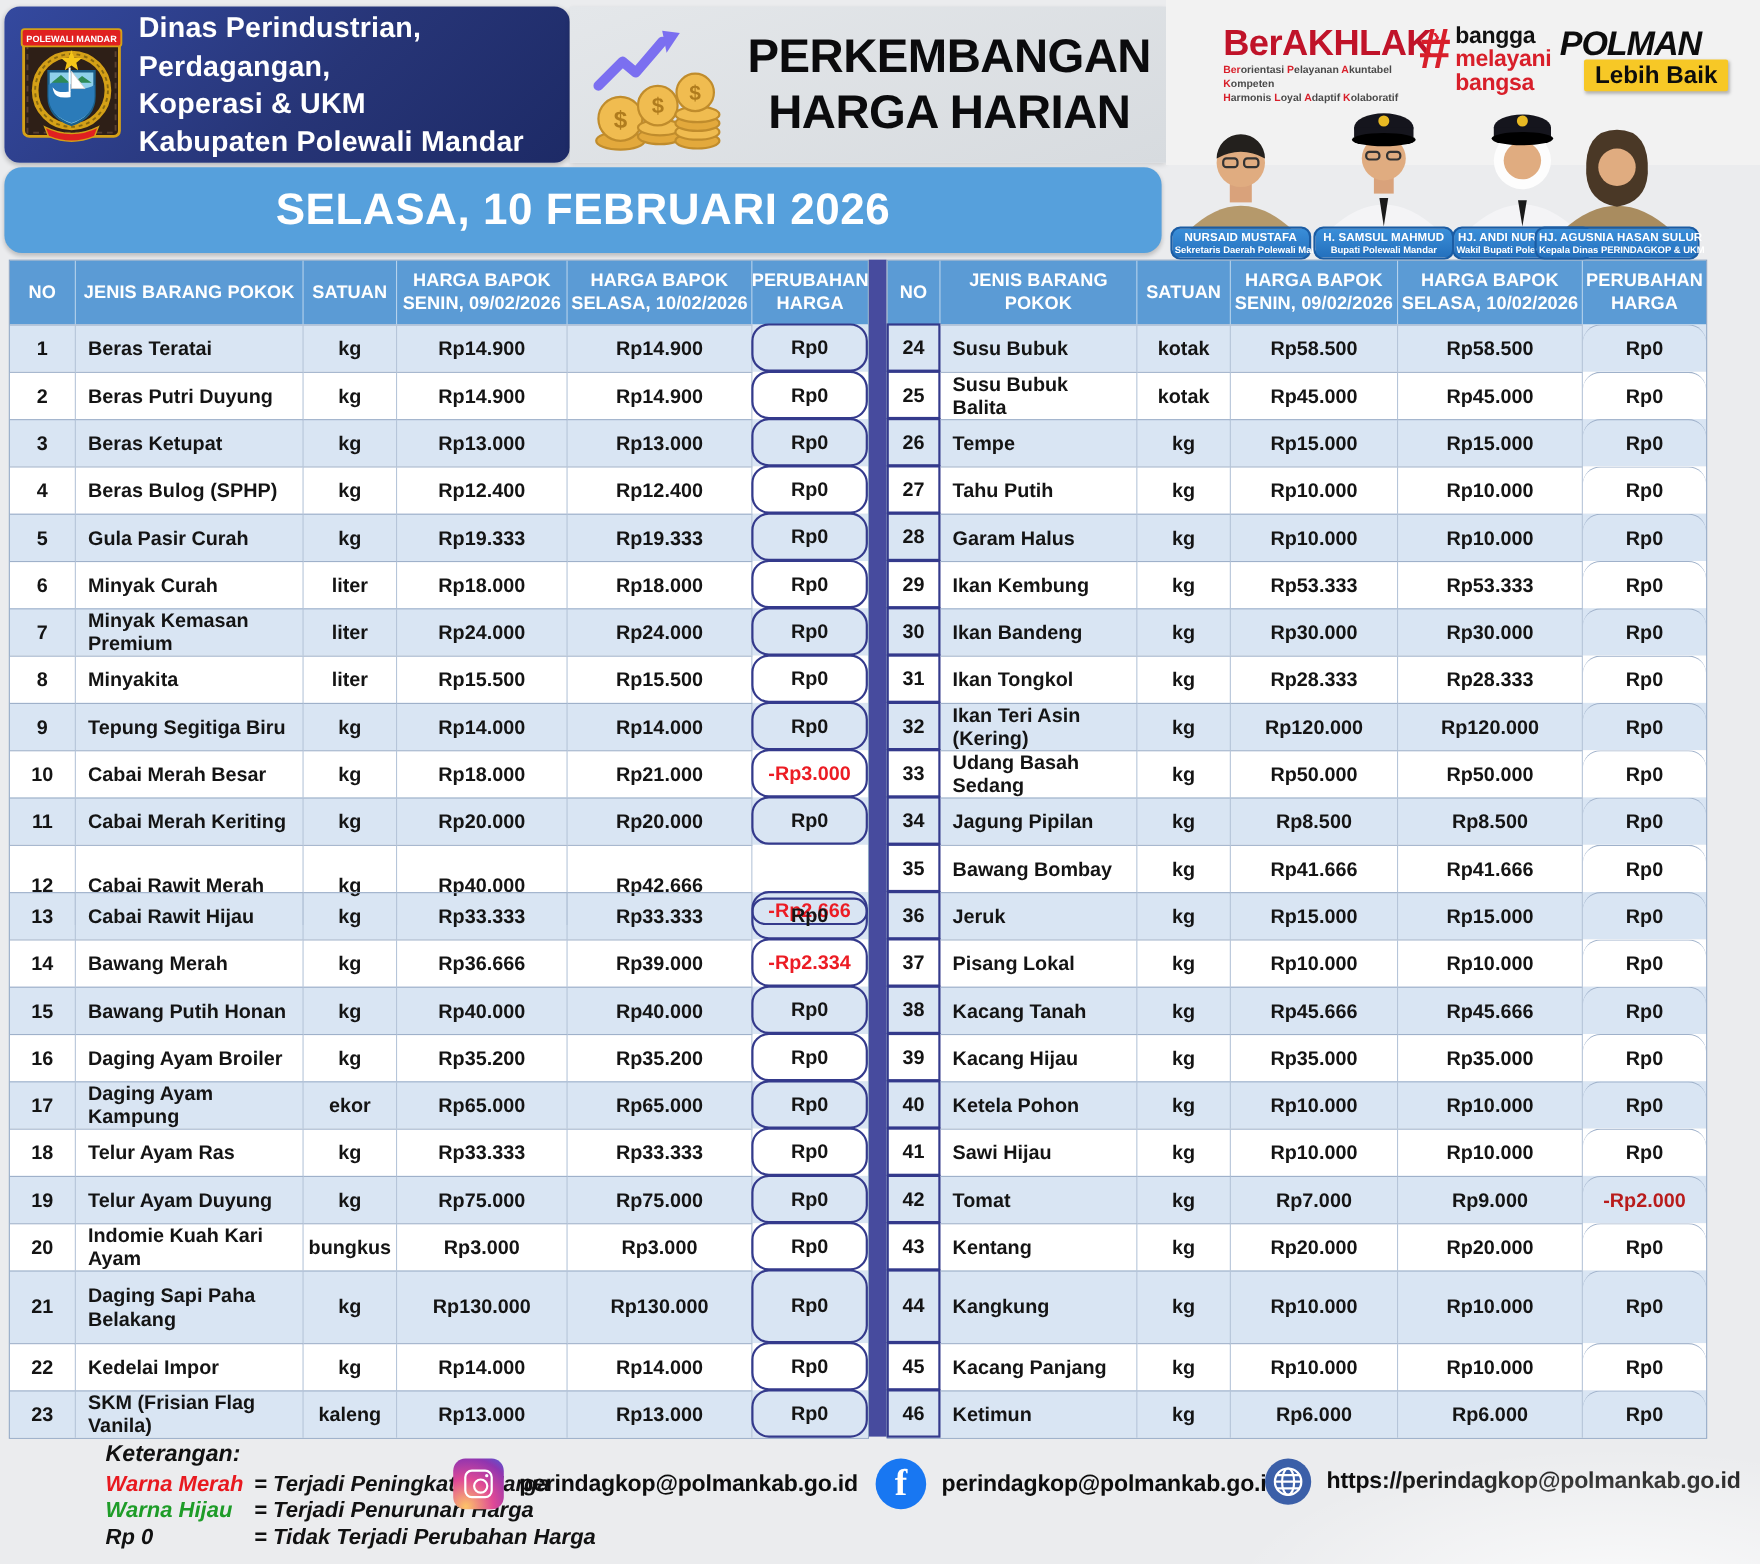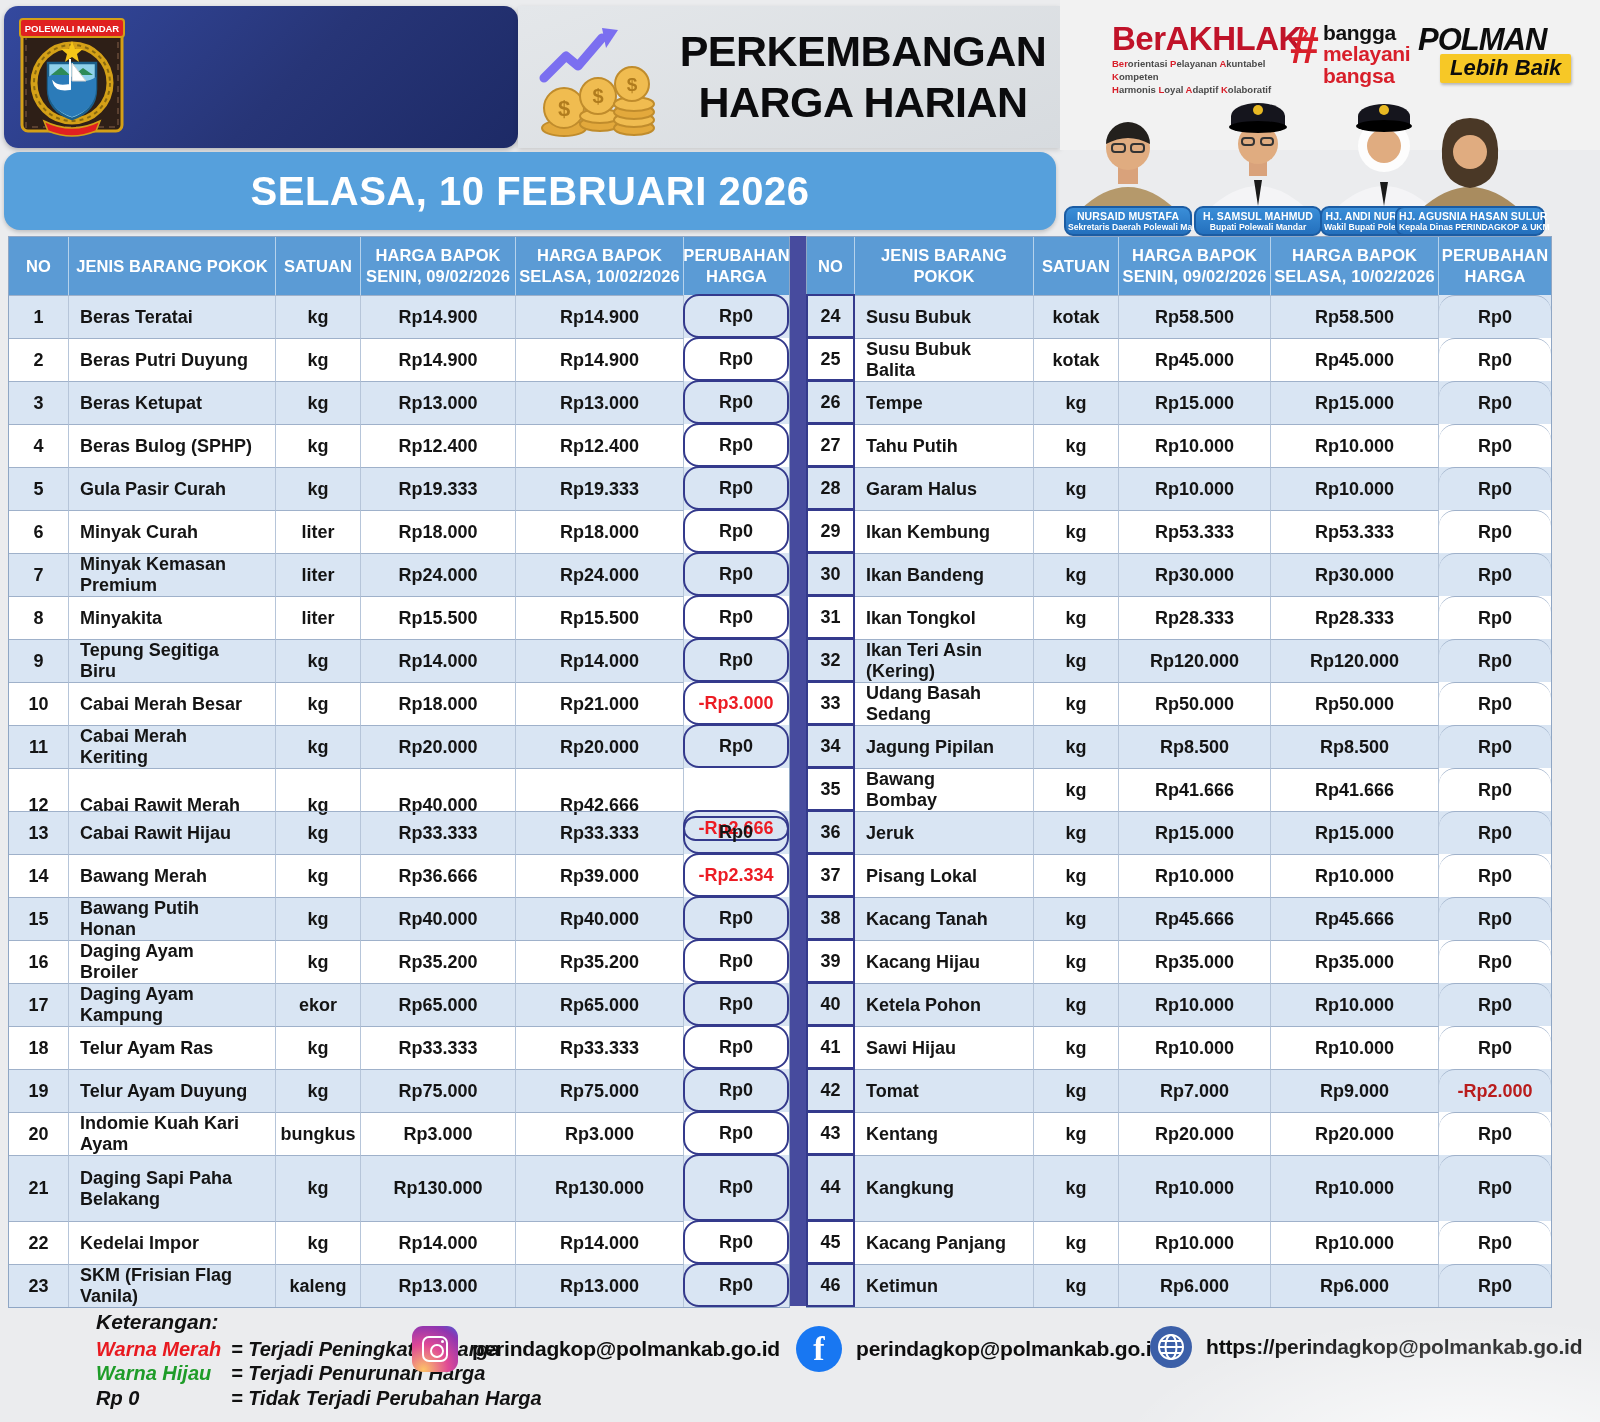--- a/index.html
+++ b/index.html
@@ -23,21 +23,21 @@
   .berakhlak .arrow { color:#e02131; font-weight:800; font-size:22px; position:relative; top:-10px; }
   .berakhlak .sub { font-size:9.5px; font-weight:700; color:#4a4a4a; line-height:1.35; }
 
   .bangga { left:1290px; top:22px; display:flex; }
   .bangga .hash { color:#d81f2a; font-size:52px; font-weight:800; line-height:.9; margin-right:4px; }
   .bangga .words { font-weight:800; font-size:21px; line-height:1.02; letter-spacing:-.3px; }
   .bangga .w1 { color:#111; } .bangga .w2,.bangga .w3 { color:#d81f2a; }
 
   .polman { left:1418px; top:22px; width:170px; }
   .polman .name { font-style:italic; font-weight:900; font-size:31px; color:#0d0d0d; letter-spacing:-1px; }
-  .polman .tag { display:inline-block; background:#f7c826; color:#0d0d0d; font-style:italic; font-weight:800;
+  .polman .tag { display:inline-block; background:#f7c826; color:#0d0d0d; font-weight:800;
     font-size:22px; padding:1px 10px 2px 10px; margin-left:22px; margin-top:-4px; border-radius:2px;
     box-shadow:1px 2px 3px rgba(0,0,0,.25); }
 
   .date-banner { left:4px; top:152px; width:1052px; height:78px; background:#56a0dc; border-radius:16px;
     display:flex; align-items:center; justify-content:center; color:#fff; font-weight:800; font-size:40px;
     letter-spacing:.5px; box-shadow:0 2px 4px rgba(0,0,0,.2); }
 
   
   .official { top:100px; width:128px; height:136px; }
   .official svg.avatar { position:absolute; bottom:26px; left:50%; transform:translateX(-50%); }
@@ -58,21 +58,21 @@
   .thead { height:58px; background:#5b9bd5; }
   .th { color:#fff; font-weight:700; font-size:16.5px; display:flex; flex-direction:column; justify-content:center;
     align-items:center; text-align:center; line-height:1.25; border-right:1px solid rgba(255,255,255,.55); letter-spacing:.1px; }
   .th:last-child { border-right:none; }
   .trow { height:43px; background:#fff; }
   .trow.odd { background:#d9e5f3; }
   .trow.tall { height:66px; }
   .cell { display:flex; align-items:center; justify-content:center; font-weight:700; font-size:18px; color:#141414;
     border-right:1px solid #b6c5d9; border-top:1px solid #9fb1ca; }
   .cell:last-child { border-right:none;border-radius:16px; }
-  .c-item { justify-content:flex-start; padding-left:11px; line-height:1.15; padding-right:22px; }
+  .c-item { justify-content:flex-start; padding-left:11px; line-height:1.15; padding-right:12px; }
   .dark-col { border:2px solid #343a8c !important; margin:-1px 0 0 -1px; }
 
   
   .legend { left:55px; top:1310px; font-style:italic; font-weight:700; color:#111;margin-left:41px; }
   .legend .cap { font-size:21px; margin-bottom:3px; }
   .legend .line { font-size:20px; line-height:1.22; }
   .legend .key { display:inline-block; width:135px; }
   .contact { top:1326px; display:flex; align-items:center; }
   .contact .txt { font-weight:800; font-size:21px; color:#0d0d0d; margin-left:14px; letter-spacing:-.2px; }
   .ig-icon { width:46px; height:46px; border-radius:11px;
@@ -99,20 +99,25 @@
     <circle cx="54" cy="66" r="38" fill="none" stroke="#d4a017" stroke-width="7"></circle>
     <circle cx="54" cy="66" r="38" fill="none" stroke="#8a6a10" stroke-width="2" stroke-dasharray="4 4"></circle>
     <polygon points="54,24 57,32 65,32 59,37 61,45 54,40 47,45 49,37 43,32 51,32" fill="#f5c518"></polygon>
     <path d="M30,46 h48 v26 q0,22 -24,30 q-24,-8 -24,-30 Z" fill="#8fd0ea" stroke="#1a5e8a" stroke-width="2.5"></path>
     <path d="M30,60 q12,-8 24,0 q12,8 24,0 v12 q0,20 -24,28 q-24,-8 -24,-28 Z" fill="#2b7bb9"></path>
     <path d="M33,58 l10,-8 l9,8 Z M56,58 l9,-7 l10,7 Z" fill="#2e8b57"></path>
     <path d="M52,42 v26 M52,68 q-12,2 -16,-2 q2,8 16,6 Z" stroke="#fff" stroke-width="2" fill="#fff"></path>
     <path d="M54,46 l14,18 h-14 Z" fill="#fff" stroke="#cfcfcf" stroke-width="1"></path>
     <path d="M26,104 q28,14 56,0 l-4,10 q-24,10 -48,0 Z" fill="#e02020" stroke="#d4a017" stroke-width="1.5"></path>
   </svg>
+  <div class="agency-text">
+    <div>Dinas Perindustrian, Perdagangan,</div>
+    <div>Koperasi &amp; UKM</div>
+    <div>Kabupaten Polewali Mandar</div>
+  </div>
 </div>
 
 <div class="abs title-box">
   <svg width="140" height="122" viewBox="0 0 140 122" style="margin-left:8px">
     <polyline points="18,62 40,40 52,50 76,22" fill="none" stroke="#7b6ff0" stroke-width="9" stroke-linecap="round" stroke-linejoin="round"></polyline>
     <polygon points="76,12 92,14 80,32" fill="#7b6ff0"></polygon>
     <g stroke="#c08c2c" stroke-width="2">
       <ellipse cx="38" cy="112" rx="22" ry="8" fill="#e3a93c"></ellipse>
       <circle cx="38" cy="92" r="20" fill="#f0bc50"></circle>
       <text x="38" y="100" text-anchor="middle" font-size="22" font-weight="bold" fill="#b07c1e" stroke="none">$</text>

